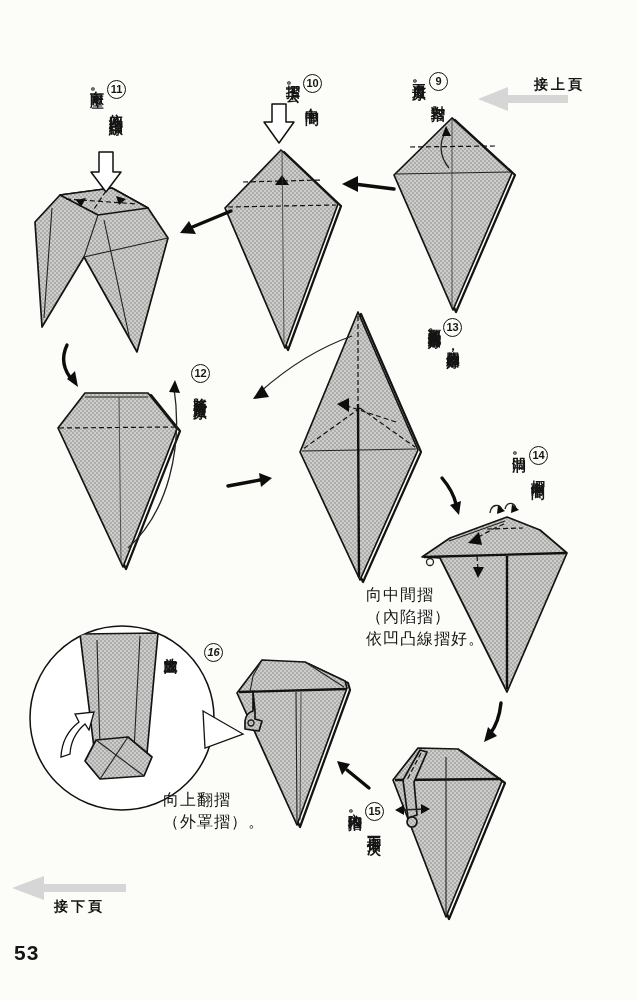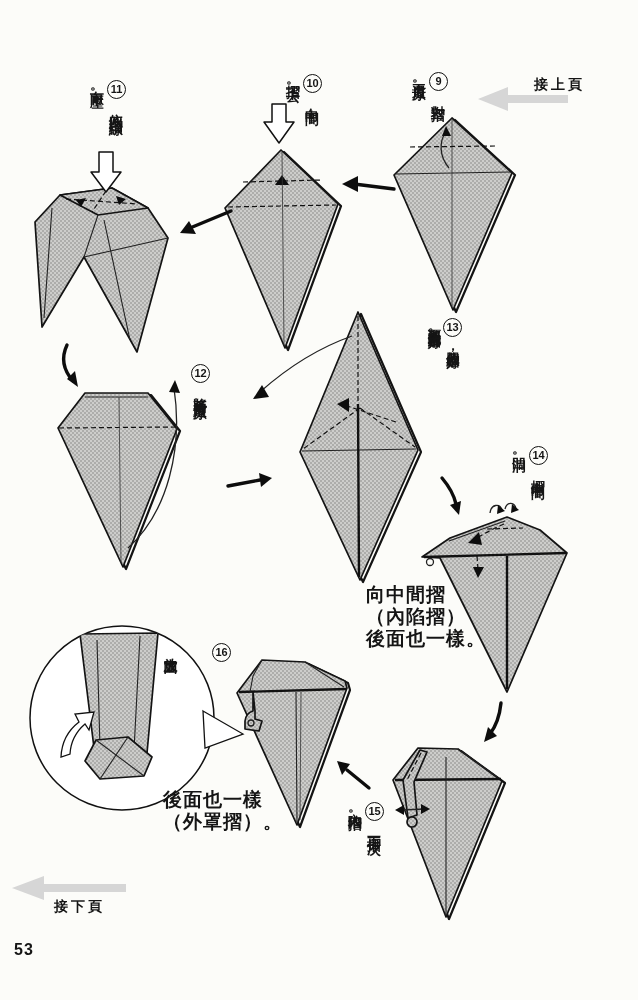--- a/index.html
+++ b/index.html
@@ -6,23 +6,23 @@
   #page{position:relative;width:638px;height:1000px;background:#fcfcf9;overflow:hidden;
         font-family:"Liberation Sans","DejaVu Sans",sans-serif;color:#151515;}
   #diagram{position:absolute;left:0;top:0;}
   .vlabel{position:absolute;writing-mode:vertical-rl;text-orientation:upright;
           font-size:14px;letter-spacing:2px;line-height:19px;font-weight:600;white-space:nowrap;}
   .vlabel.small{font-size:13px;line-height:17px;letter-spacing:1px;}
   .cnum{display:inline-block;width:17px;height:17px;border:1.6px solid #111;border-radius:50%;
         text-align:center;line-height:17px;font-size:11px;font-weight:700;
         writing-mode:horizontal-tb;letter-spacing:0;margin:0 0 4px 0;background:#fcfcf9;}
   .hnum{position:absolute;}
-  .hnote{position:absolute;font-size:19px;line-height:22px;letter-spacing:1px;font-weight:700;}
+  .hnote{position:absolute;font-size:16px;line-height:22px;letter-spacing:1px;font-weight:400;}
   .hmark{position:absolute;font-size:14px;letter-spacing:3px;font-weight:700;}
-  .pagenum{position:absolute;left:14px;top:941px;font-size:16px;font-weight:800;letter-spacing:1px;}
+  .pagenum{position:absolute;left:14px;top:941px;font-size:21px;font-weight:800;letter-spacing:1px;}
   
   .paper{fill:url(#ht);stroke:#141414;stroke-width:1.7;stroke-linejoin:round;}
   .shadow{fill:none;stroke:#141414;stroke-width:2.2;stroke-linejoin:round;}
   .crease{stroke:#222;stroke-width:1.1;fill:none;}
   .thin{stroke:#333;stroke-width:0.8;fill:none;}
   .dash{stroke:#111;stroke-width:1.2;fill:none;stroke-dasharray:5 3;}
   .thick{stroke:#111;stroke-width:2.4;fill:none;}
   .arrow{stroke:#0d0d0d;stroke-width:3.4;fill:none;stroke-linecap:round;}
   .ahead{fill:#0d0d0d;stroke:none;}
   .thinarrow{stroke:#222;stroke-width:1.3;fill:none;}
@@ -223,36 +223,36 @@
 <div class="vlabel" style="right:90px;top:446px;">
   <span class="cnum">14</span><span>摺向中間</span><br>
   <span>凹洞。</span>
 </div>
 
 <div class="vlabel" style="right:254px;top:802px;">
   <span class="cnum">15</span><span>再摺一次</span><br>
   <span>內陷摺。</span>
 </div>
 
-<div class="hnum" style="left:212px;top:642px;">
+<div class="hnum" style="left:204px;top:642px;font-style:italic;">
   <span class="cnum">16</span>
 </div>
 
 <div class="vlabel" style="right:458px;top:647px;letter-spacing:1px;">
   <span>放大圖</span>
 </div>
 
 <div class="hnote" style="left:366px;top:584px;">
   <div>向中間摺</div>
   <div>（內陷摺）</div>
-  <div>後面也一樣。</div>
+  <div>依凹凸線摺好。</div>
 </div>
 
 <div class="hnote" style="left:163px;top:789px;">
-  <div>後面也一樣</div>
+  <div>向上翻摺</div>
   <div>（外罩摺）。</div>
 </div>
 
 <div class="hmark" style="left:534px;top:76px;">接上頁</div>
 
 <div class="hmark" style="left:54px;top:898px;">接下頁</div>
 
 <div class="pagenum">53</div>
 
 </div>

